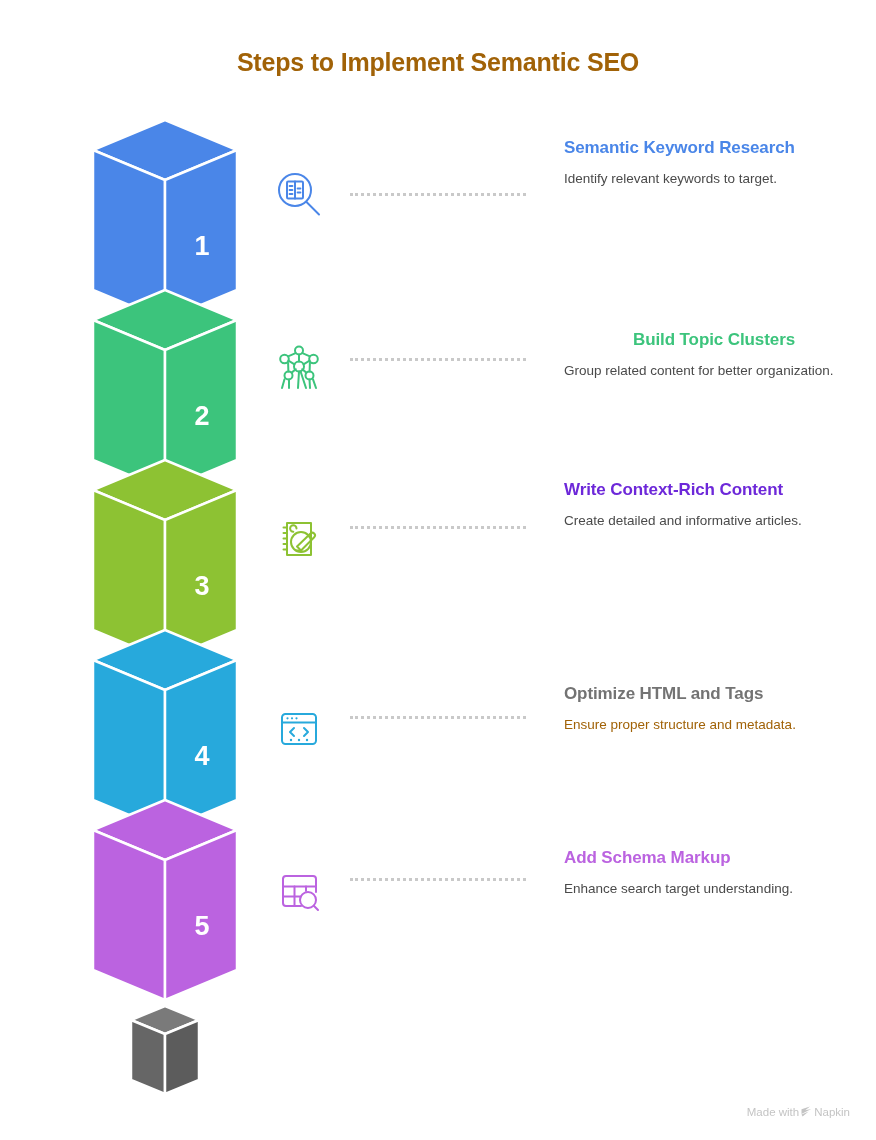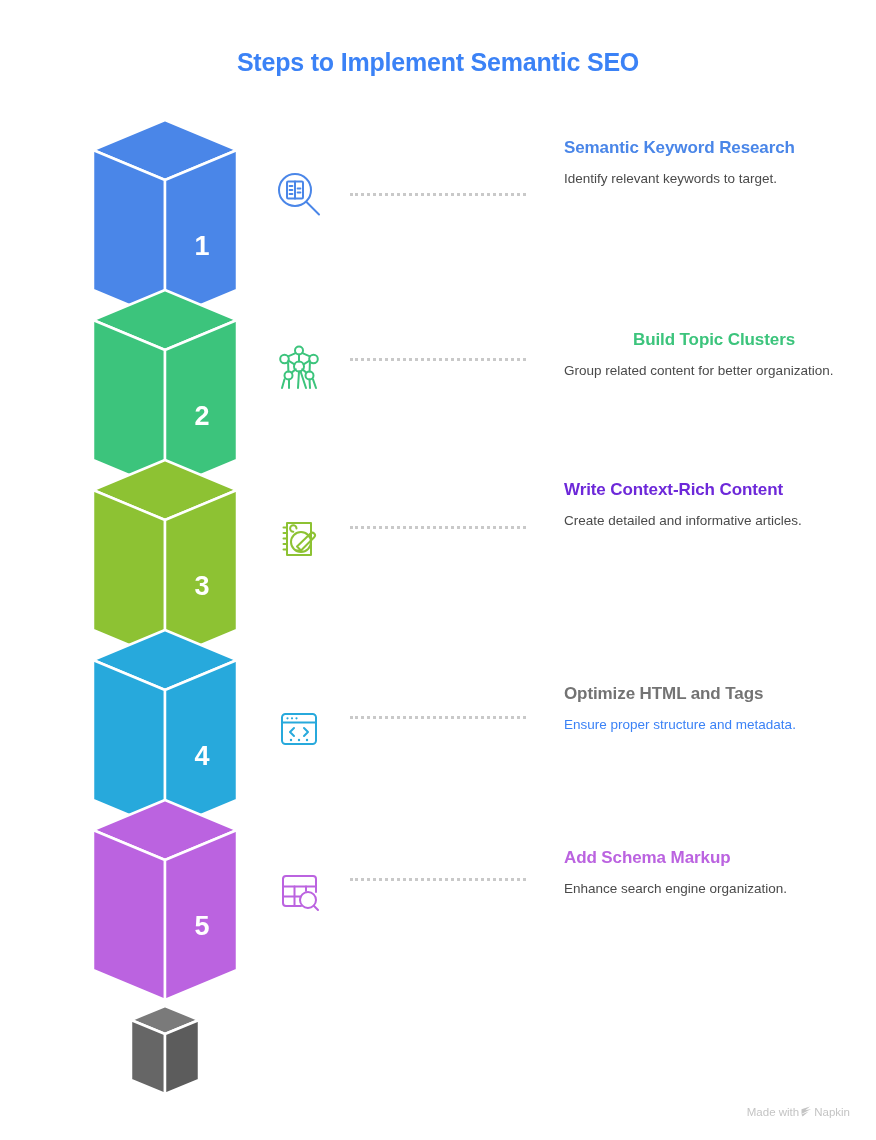--- a/index.html
+++ b/index.html
@@ -22,21 +22,21 @@
 
   
   #page-title {
     position: absolute;
     left: 0;
     top: 48px;
     width: 876px;
     text-align: center;
     font-size: 25px;
     font-weight: bold;
-    color: #3b82f6;
+    color: #a16207;
     letter-spacing: -0.2px;
   }
 
   
   #tower {
     position: absolute;
     left: 60px;
     top: 120px;
     width: 200px;
     height: 975px;
@@ -263,40 +263,40 @@
             <path d="M24 28 L20 32 L24 36" stroke="#27a9dc" fill="none" stroke-width="2" stroke-linecap="round" stroke-linejoin="round"></path>
             <path d="M34 28 L38 32 L34 36" stroke="#27a9dc" fill="none" stroke-width="2" stroke-linecap="round" stroke-linejoin="round"></path>
             <circle cx="21" cy="40" r="1.2" fill="#27a9dc" stroke="none"></circle>
             <circle cx="29" cy="40" r="1.2" fill="#27a9dc" stroke="none"></circle>
             <circle cx="37" cy="40" r="1.2" fill="#27a9dc" stroke="none"></circle>
           </svg>
         </div>
         <div class="dots" style="top: 36px;"></div>
         <div class="step-text" style="top: 2px;">
           <div class="step-heading" style="color: #737373;">Optimize HTML and Tags</div>
-          <div class="step-desc" style="color: #3b82f6;">Ensure proper structure and metadata.</div>
+          <div class="step-desc" style="color: #a16207;">Ensure proper structure and metadata.</div>
         </div>
       </div>
       <div class="step-row" style="top: 728px;">
         <div class="step-icon" style="top: 12px;">
           <svg width="58" height="58" viewBox="0 0 58 58">
             <path d="M13 17 a3 3 0 0 1 3 -3 L43 14 a3 3 0 0 1 3 3 L46 30" stroke="#bb63e0" fill="none" stroke-width="2" stroke-linecap="round" stroke-linejoin="round"></path>
             <path d="M13 17 L13 41 a3 3 0 0 0 3 3 L31 44" stroke="#bb63e0" fill="none" stroke-width="2" stroke-linecap="round" stroke-linejoin="round"></path>
             <path d="M13 24.5 L46 24.5" stroke="#bb63e0" fill="none" stroke-width="2" stroke-linecap="round" stroke-linejoin="round"></path>
             <path d="M13 34.5 L31 34.5" stroke="#bb63e0" fill="none" stroke-width="2" stroke-linecap="round" stroke-linejoin="round"></path>
             <path d="M24.5 24.5 L24.5 44" stroke="#bb63e0" fill="none" stroke-width="2" stroke-linecap="round" stroke-linejoin="round"></path>
             <path d="M36 24.5 L36 29" stroke="#bb63e0" fill="none" stroke-width="2" stroke-linecap="round" stroke-linejoin="round"></path>
             <circle cx="38" cy="38" r="8" stroke="#bb63e0" fill="none" stroke-width="2" stroke-linecap="round" stroke-linejoin="round"></circle>
             <path d="M43.8 43.8 L48 48" stroke="#bb63e0" fill="none" stroke-width="2" stroke-linecap="round" stroke-linejoin="round"></path>
           </svg>
         </div>
         <div class="dots" style="top: 30px;"></div>
         <div class="step-text" style="top: -2px;">
           <div class="step-heading" style="color: rgb(187, 99, 224);">Add Schema Markup</div>
-          <div class="step-desc" style="color: rgb(74, 74, 74);">Enhance search engine organization.</div>
+          <div class="step-desc" style="color: rgb(74, 74, 74);">Enhance search target understanding.</div>
         </div>
       </div>
     </div>
 
   <div id="watermark">
     <span>Made with</span>
     <svg class="wm-logo" width="13" height="13" viewBox="0 0 13 13">
       <path d="M1.5 4.2 L10 1.6 L5.2 5.2 L11.2 4.0 L1.5 9.0 Z" fill="#c4c4c4"></path>
       <path d="M1.5 9.6 L8.6 6.4 L2.6 11.4 Z" fill="#c4c4c4"></path>
     </svg>

